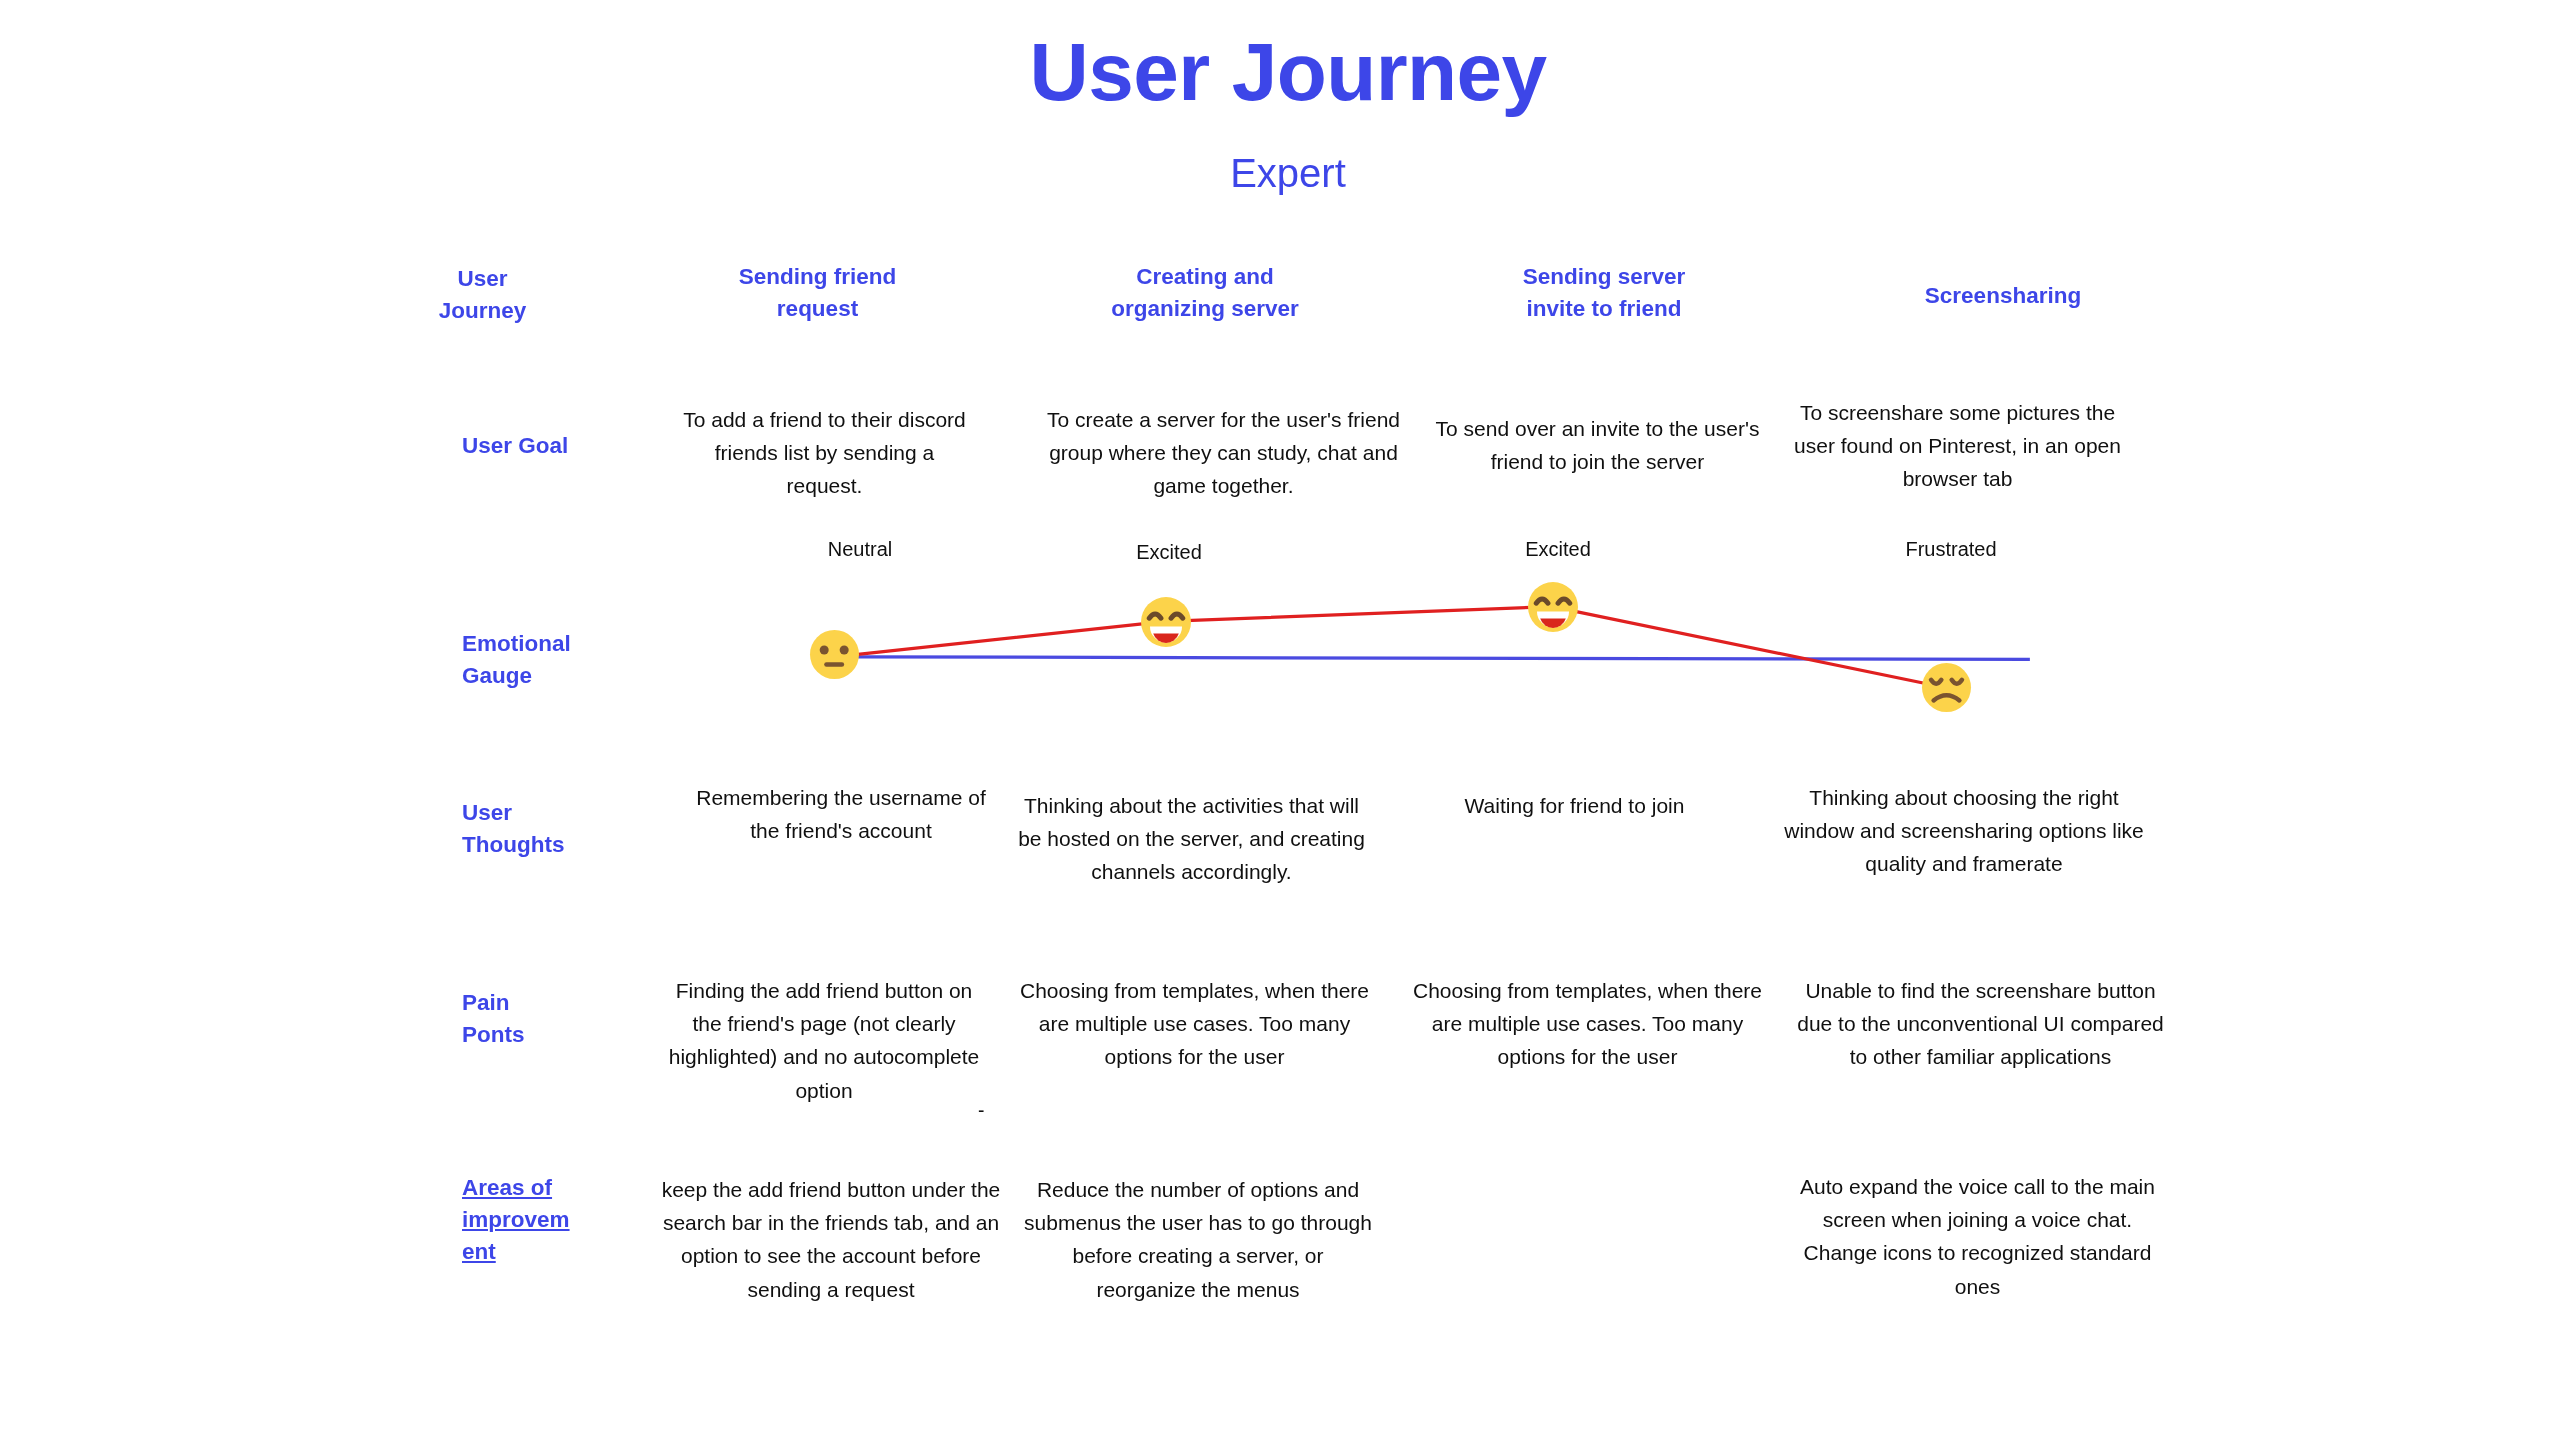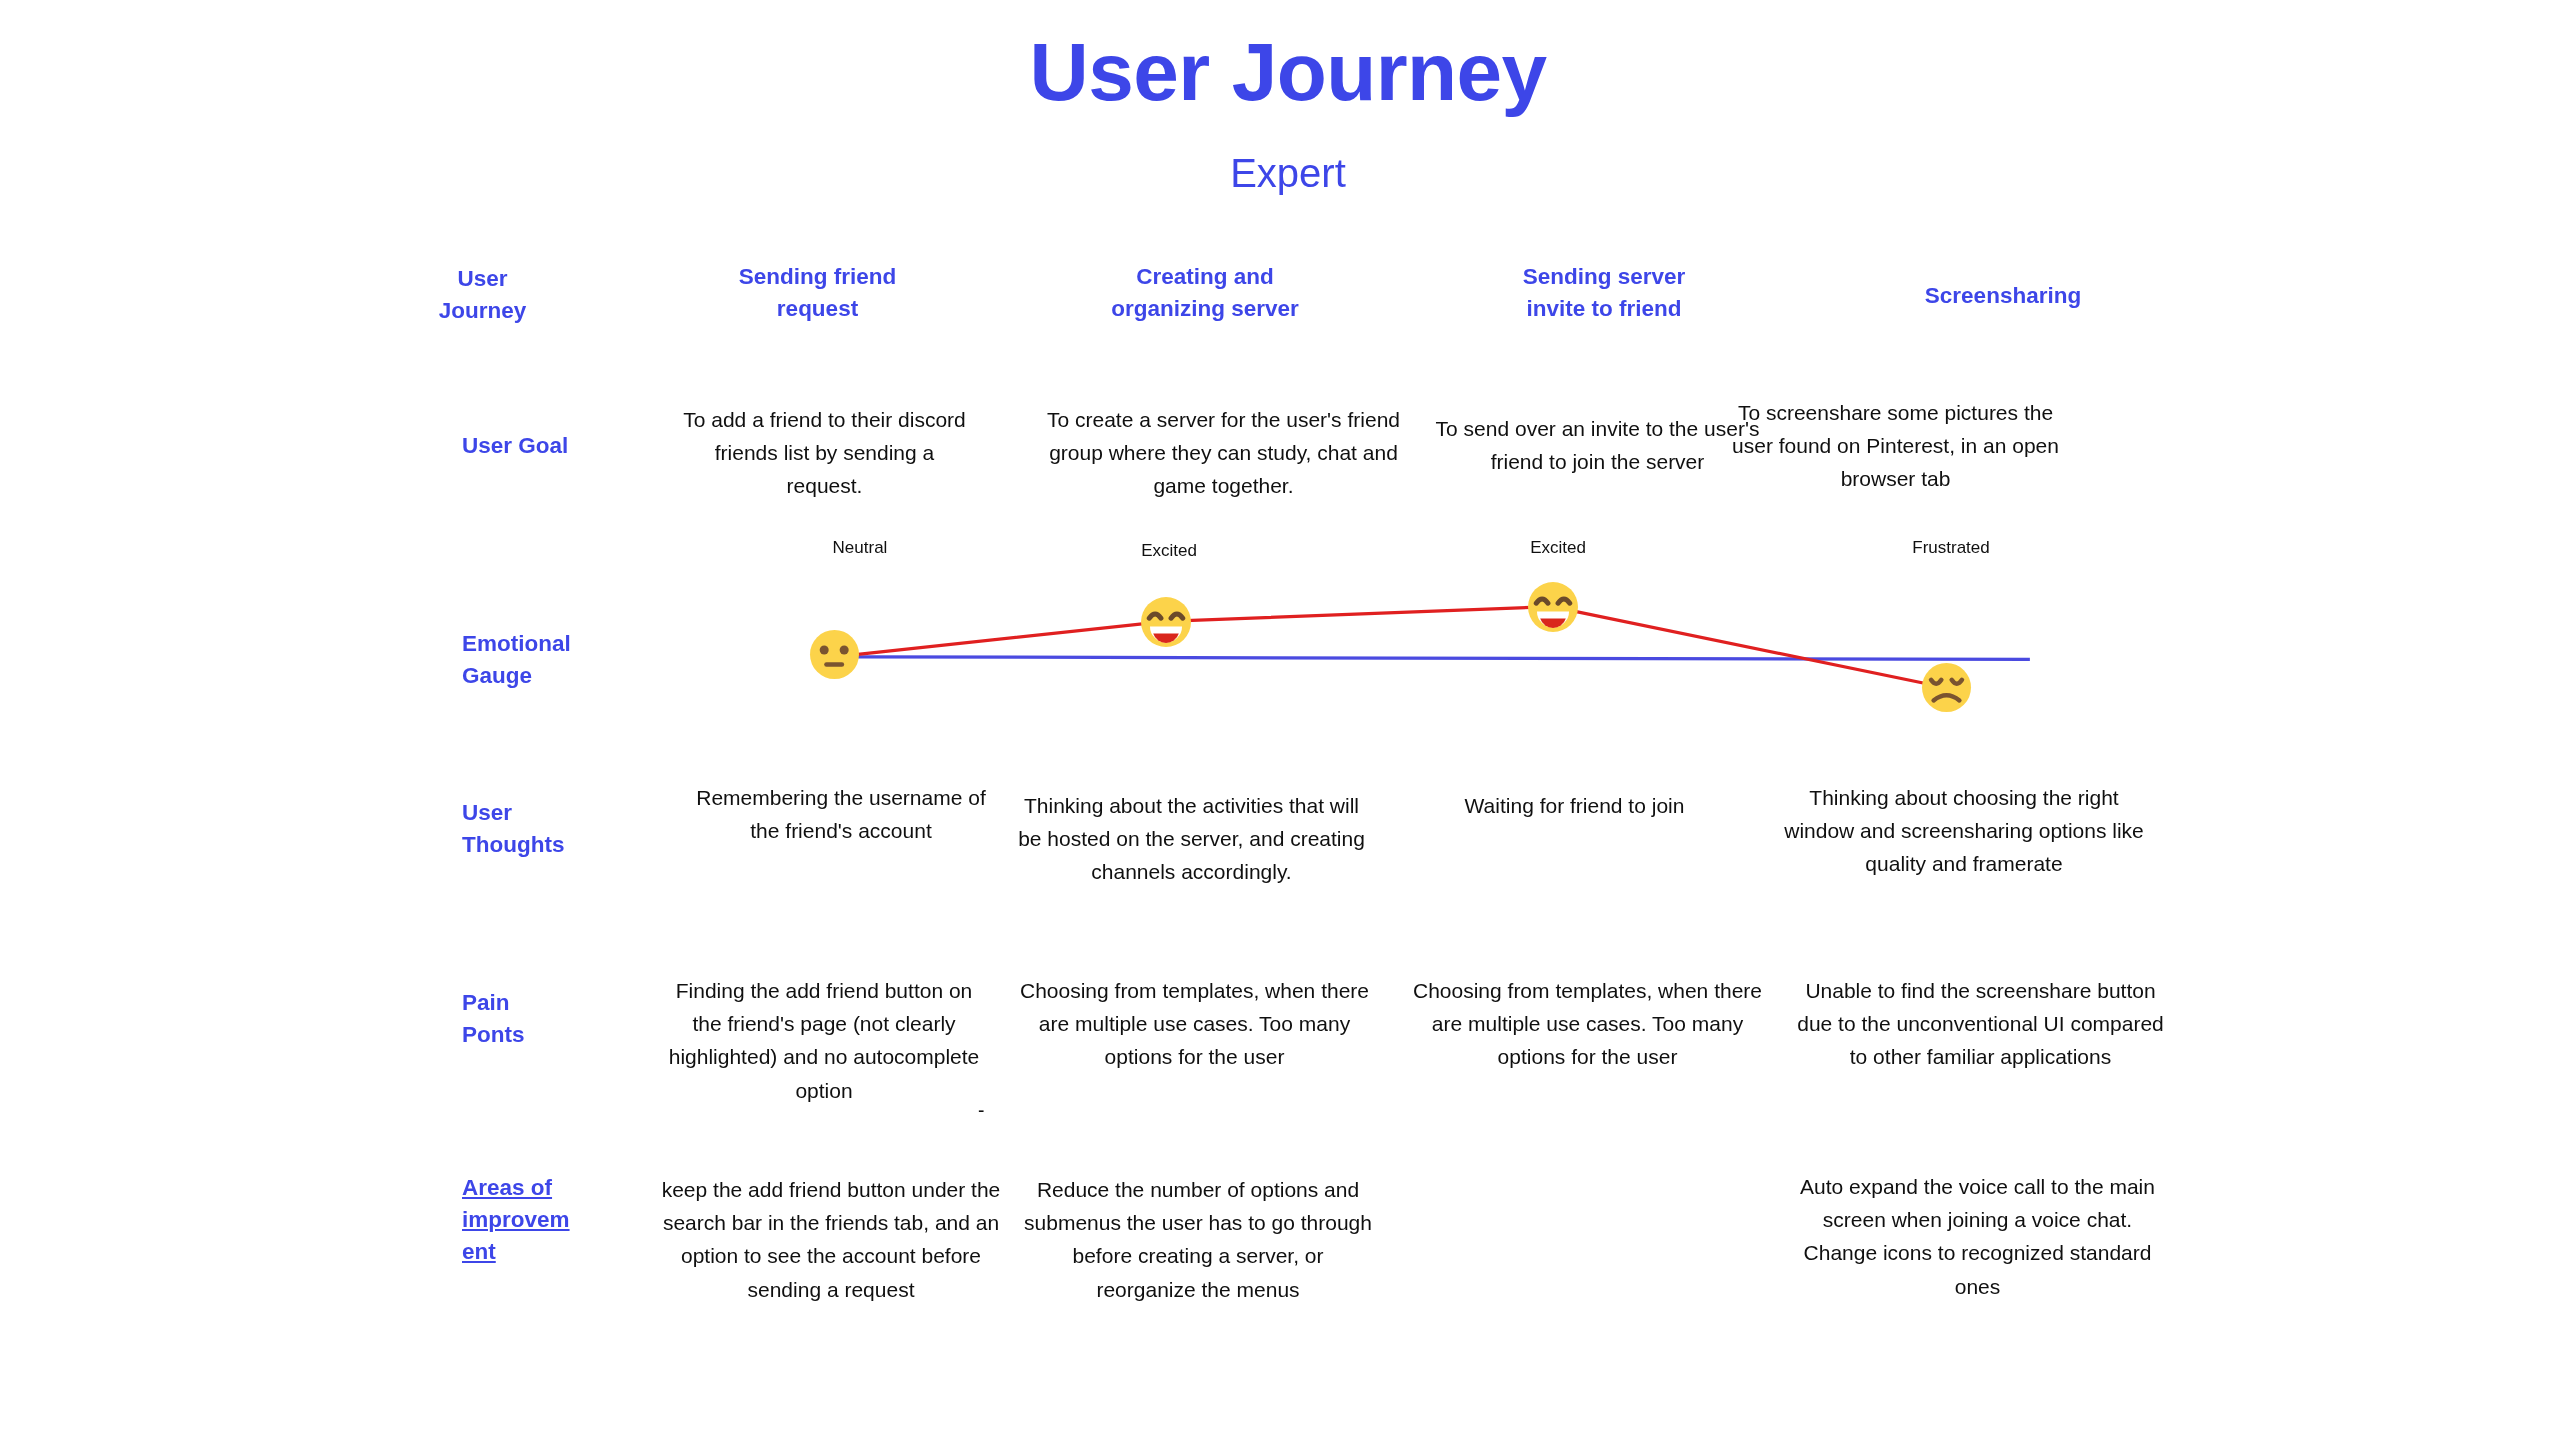--- a/index.html
+++ b/index.html
@@ -70,21 +70,21 @@
     font-size: 21px;
     font-weight: 400;
     line-height: 1.58;
   }
 
   
   .emo-label {
     position: absolute;
     text-align: center;
     color: #101010;
-    font-size: 17px;
+    font-size: 20px;
     font-weight: 400;
     white-space: nowrap;
   }
 
   .gauge-svg {
     position: absolute;
     left: 0;
     top: 0;
     width: 2576px;
     height: 1449px;
@@ -125,21 +125,21 @@
   <div class="col-head" style="left:1649px; top:280px; width:708px;">Screensharing</div>
 
   <div class="row-label" style="left:462px; top:430px; width:213px;">User  Goal</div>
 
   <div class="cell" style="left:683px; top:403px; width:283px;">To add a friend to their discord friends list by sending a request.</div>
 
   <div class="cell" style="left:1011px; top:403px; width:361px;margin-left:32px;">To create a server for the user's friend group where they can study, chat and game together.</div>
 
   <div class="cell" style="left:1417px; top:412px; width:361px;">To send over an invite to the user's friend to join the server</div>
 
-  <div class="cell" style="left:1715px; top:396px; width:361px;text-align:center;">To screenshare some pictures the user found on Pinterest, in an open browser tab</div>
+  <div class="cell" style="left:1777px; top:396px; width:361px;text-align:center;">To screenshare some pictures the user found on Pinterest, in an open browser tab</div>
 
   <div class="row-label" style="left:462px; top:628px; width:213px;">Emotional<br>Gauge</div>
 
   <div class="emo-label" style="left:741px; top:538px; width:238px;">Neutral</div>
   <div class="emo-label" style="left:1050px; top:541px; width:238px;">Excited</div>
   <div class="emo-label" style="left:1439px; top:538px; width:238px;">Excited</div>
   <div class="emo-label" style="left:1832px; top:538px; width:238px;">Frustrated</div>
 
   <svg class="gauge-svg" viewBox="0 0 4000 2250" preserveAspectRatio="none">
 

